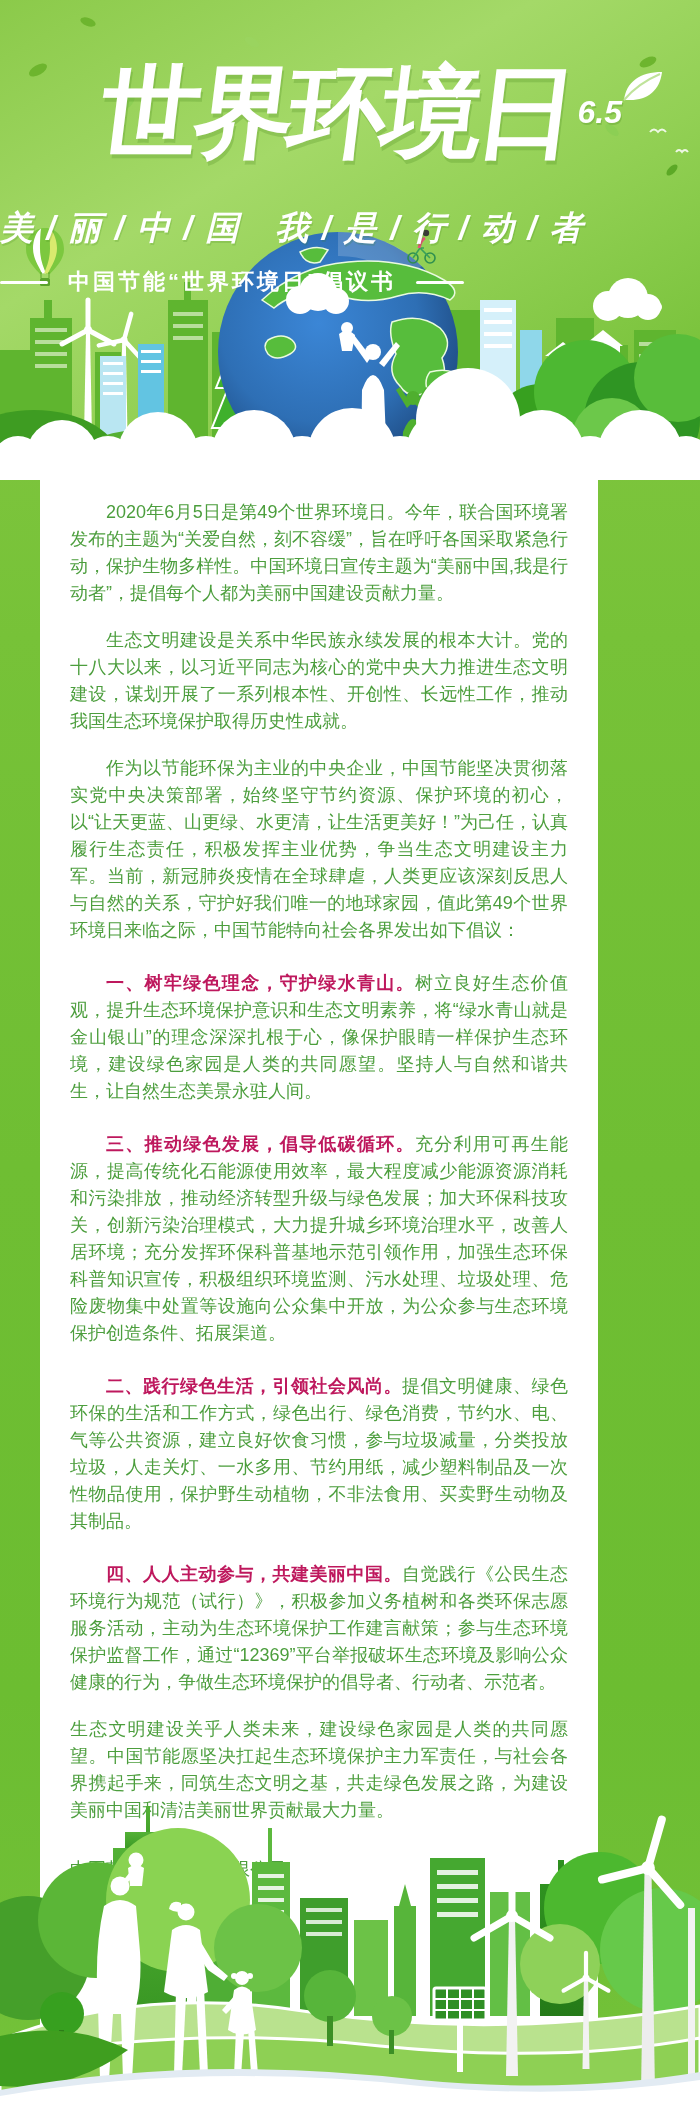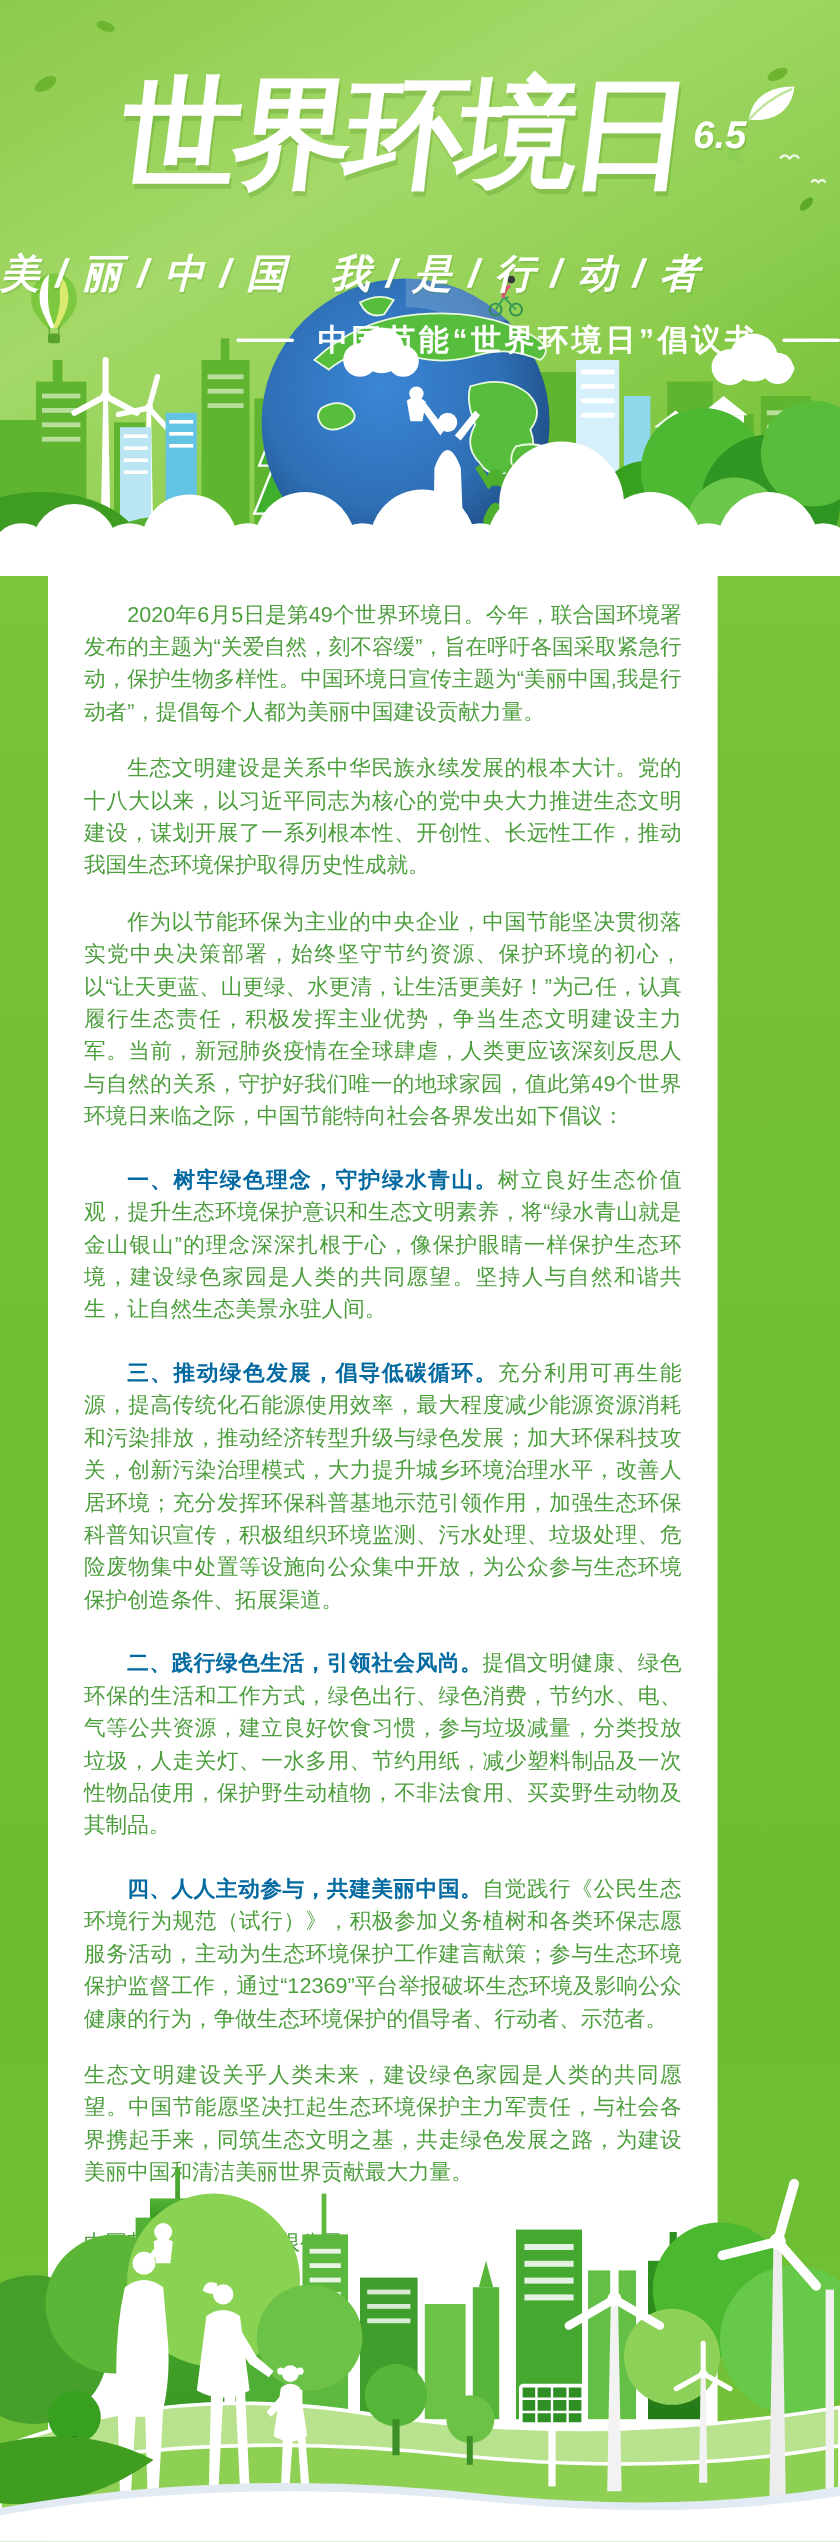--- a/index.html
+++ b/index.html
@@ -17,29 +17,29 @@
   .main-title{
     display:inline-block;font-size:100px;font-weight:bold;line-height:1.2;
     transform:skewX(-7deg);letter-spacing:-6px;margin-left:-28px;
     text-shadow:2px 4px 0 rgba(62,128,22,.22);
   }
   .badge{position:absolute;top:42px;right:78px;font-size:32px;font-weight:bold;font-style:italic;
     text-shadow:1px 2px 0 rgba(62,128,22,.25);}
   .badge-leaf{position:absolute;top:16px;right:34px;}
   .subtitle{margin-top:4px;font-size:33px;font-weight:bold;font-style:italic;letter-spacing:2px;
     text-shadow:1px 2px 0 rgba(62,128,22,.18);}
-  .tagline-row{margin-top:16px;display:flex;justify-content:flex-end;align-items:center;gap:20px;
-    font-size:25px;font-weight:bold;letter-spacing:3px;}
+  .tagline-row{margin-top:16px;display:flex;justify-content:flex-start;align-items:center;gap:20px;
+    font-size:22px;font-weight:bold;letter-spacing:3px;}
   .dash{width:48px;height:3px;background:#fff;border-radius:2px;}
   
   .card{position:absolute;left:40px;top:455px;width:558px;height:1663px;background:#ffffff;z-index:1;}
   .letter{padding:44px 30px 0 30px;font-size:18px;line-height:27px;color:#4c9e3d;text-align:justify;}
   .letter p{margin:0 0 20px 0;text-indent:2em;}
   .letter p.item{margin-top:26px;}
-  .letter .lead{font-weight:bold;color:#0369a1;}
+  .letter .lead{font-weight:bold;color:#be185d;}
   .letter p.closing{text-indent:0;margin-top:2px;margin-bottom:16px;}
   .signature{margin-top:30px;text-align:left;font-size:18px;line-height:31px;color:#4c9e3d;}
   
   .footer-art{position:absolute;left:0;bottom:0;width:700px;height:330px;display:block;z-index:3;}
 </style>
 </head>
 <body>
 
 <div class="page">
 

